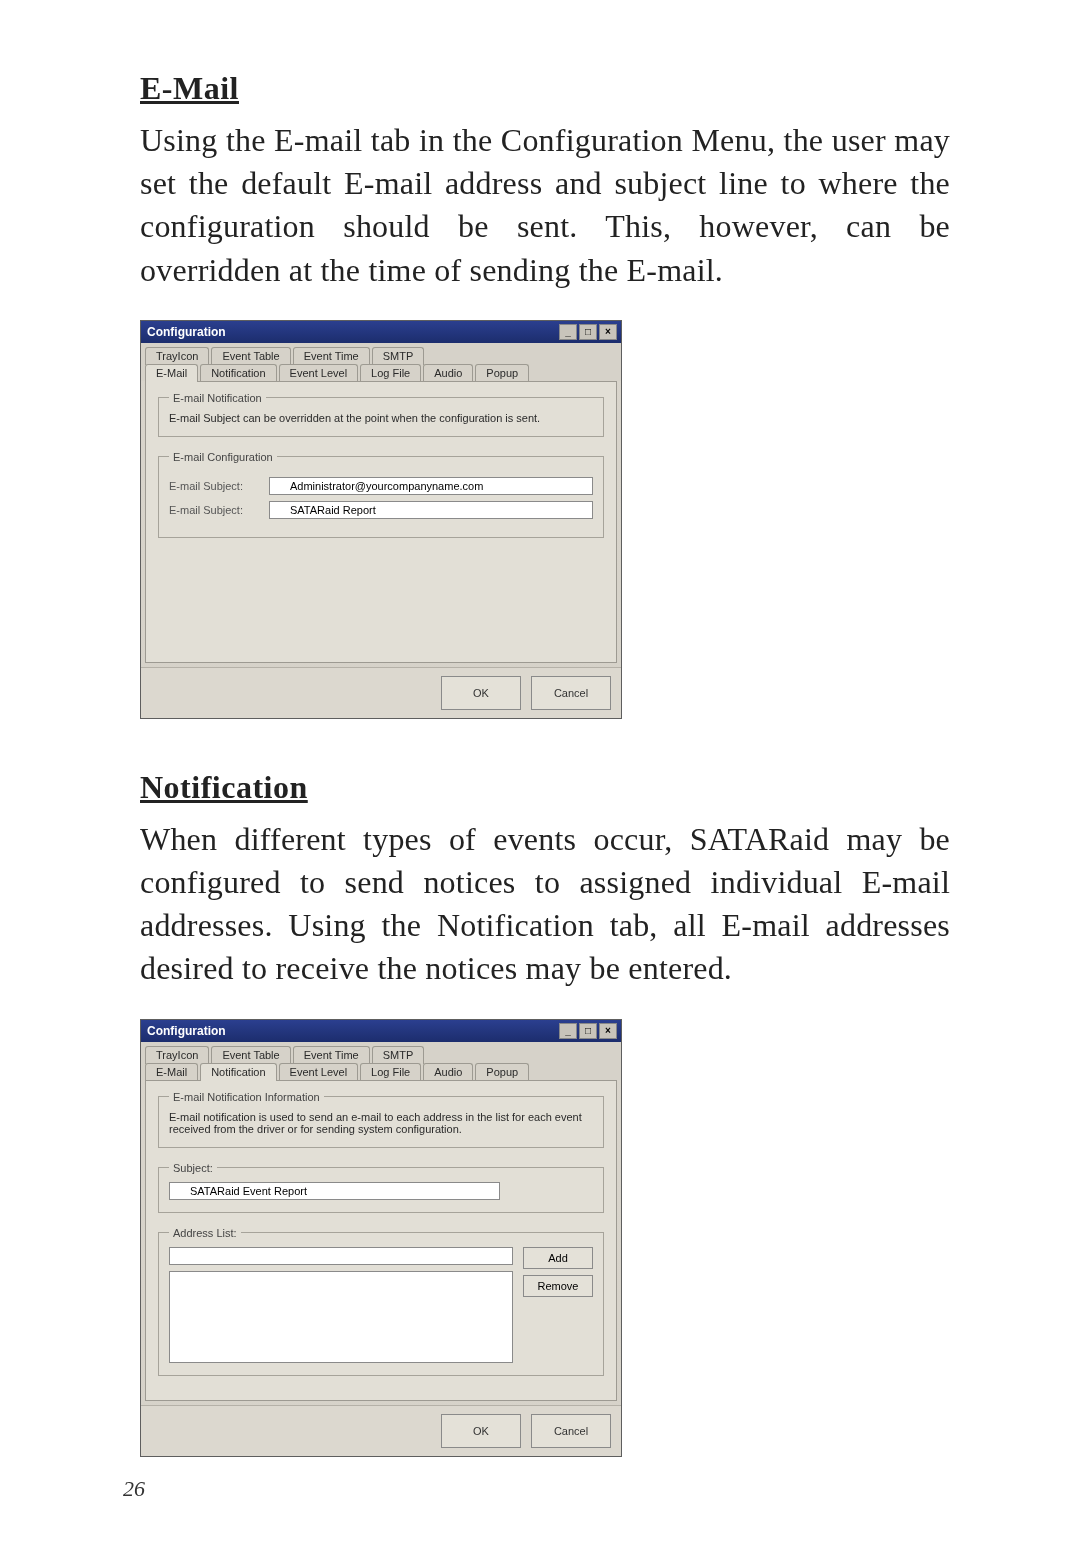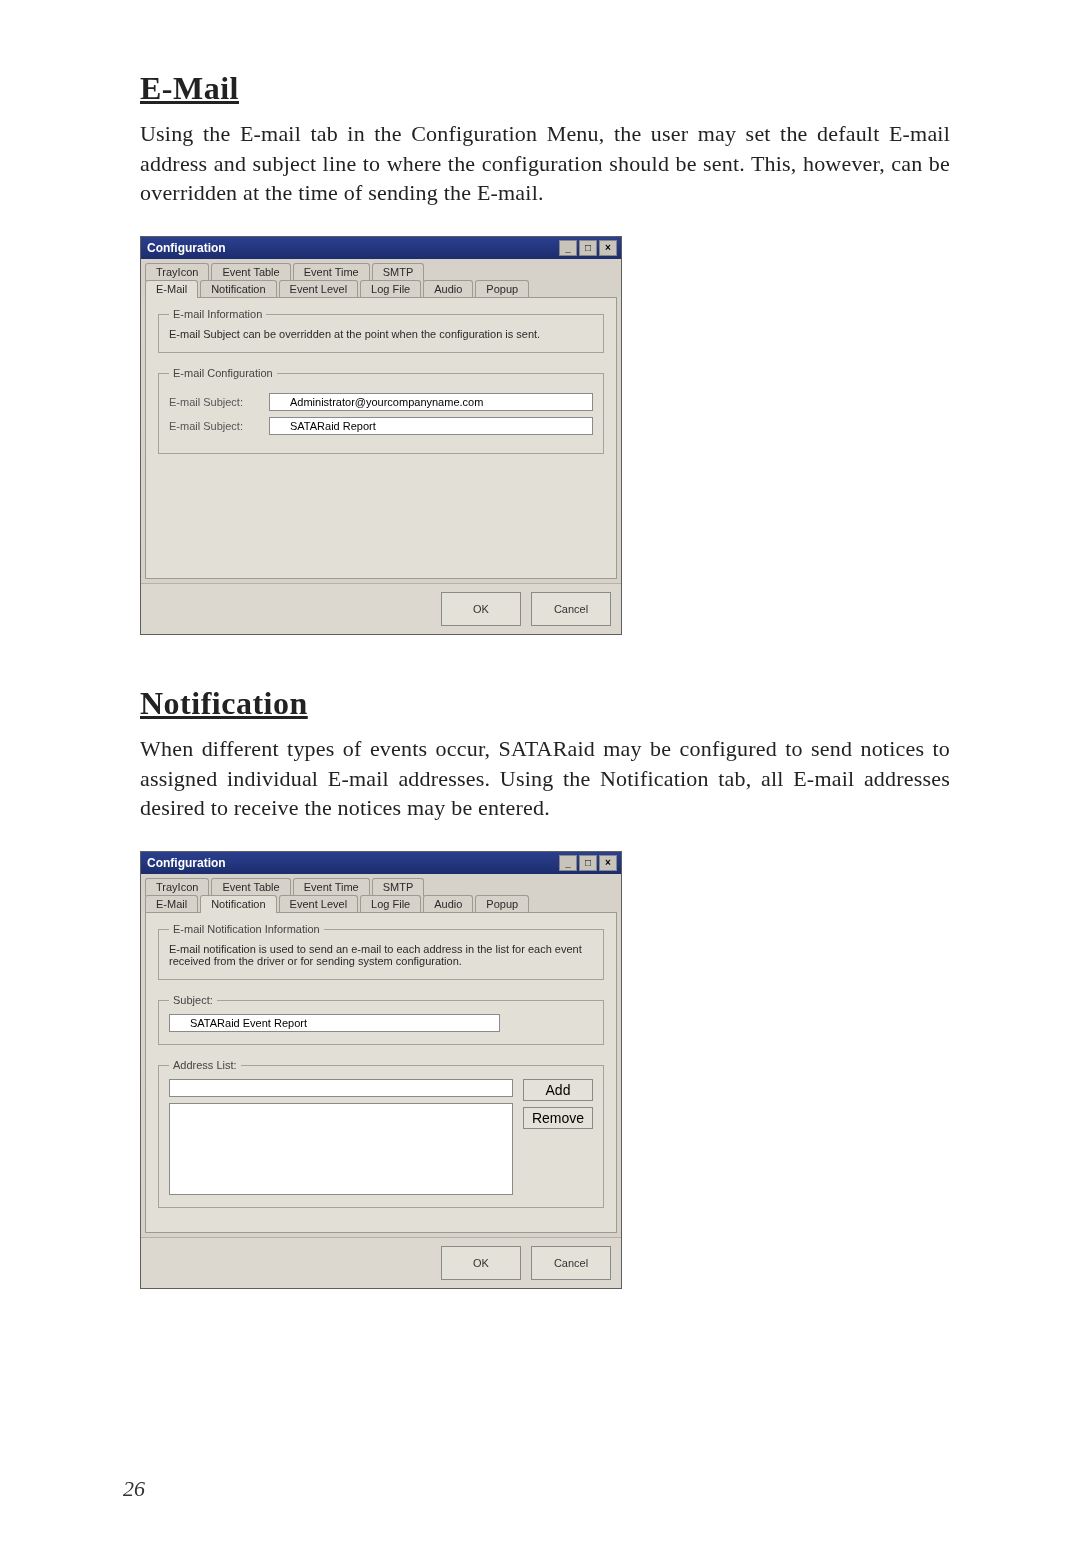--- a/index.html
+++ b/index.html
@@ -12,21 +12,21 @@
     position:relative;
   }
   h2{
     font-size:32px;
     font-weight:bold;
     text-decoration:underline;
     margin:0 0 12px 0;
     letter-spacing:.5px;
   }
   p.body{
-    font-size:22px;
+    font-size:32px;
     line-height:1.35;
     margin:0 0 28px 0;
     text-align:justify;
     letter-spacing:.2px;
   }
   .figwrap{display:flex;justify-content:flex-start;margin:8px 0 50px 0;}
   .dialog{
     width:480px;
     background:linear-gradient(#d9d5cc,#d6d2c9);
     border:1px solid #5e5e5e;
@@ -104,21 +104,21 @@
     width:80px;height:34px;
     border:1px solid #8a8a8a;
     background:#e4e1d8;
     font-family:Tahoma,sans-serif;font-size:11px;
     color:#333;
   }
   .listbox{
     height:90px;border:1px solid #8a8a8a;background:#fff;
   }
   .sidebtns{display:flex;flex-direction:column;gap:6px;margin-left:10px;}
-  .sidebtns button{width:70px;height:22px;border:1px solid #8a8a8a;background:#e4e1d8;font-size:14px;}
+  .sidebtns button{width:70px;height:22px;border:1px solid #8a8a8a;background:#e4e1d8;font-size:11px;}
   .addrrow{display:flex;align-items:flex-start;}
   .pagenum{
     position:absolute;
     left:123px;bottom:40px;
     font-style:italic;
     font-size:22px;
     color:#333;
   }
 </style>
 </head>
@@ -150,21 +150,21 @@
         <span class="tab">Notification</span>
         <span class="tab">Event Level</span>
         <span class="tab">Log File</span>
         <span class="tab">Audio</span>
         <span class="tab">Popup</span>
       </div>
     </div>
 
     <div class="panel">
       <fieldset>
-        <legend>E-mail Information</legend>
+        <legend>E-mail Notification</legend>
         <div>E-mail Subject can be overridden at the point when the configuration is sent.</div>
       </fieldset>
 
       <fieldset>
         <legend>E-mail Configuration</legend>
         <div class="row">
           <span class="lbl">E-mail Subject:</span>
           <input class="txt" value="Administrator@yourcompanyname.com" style="">
         </div>
         <div class="row">

